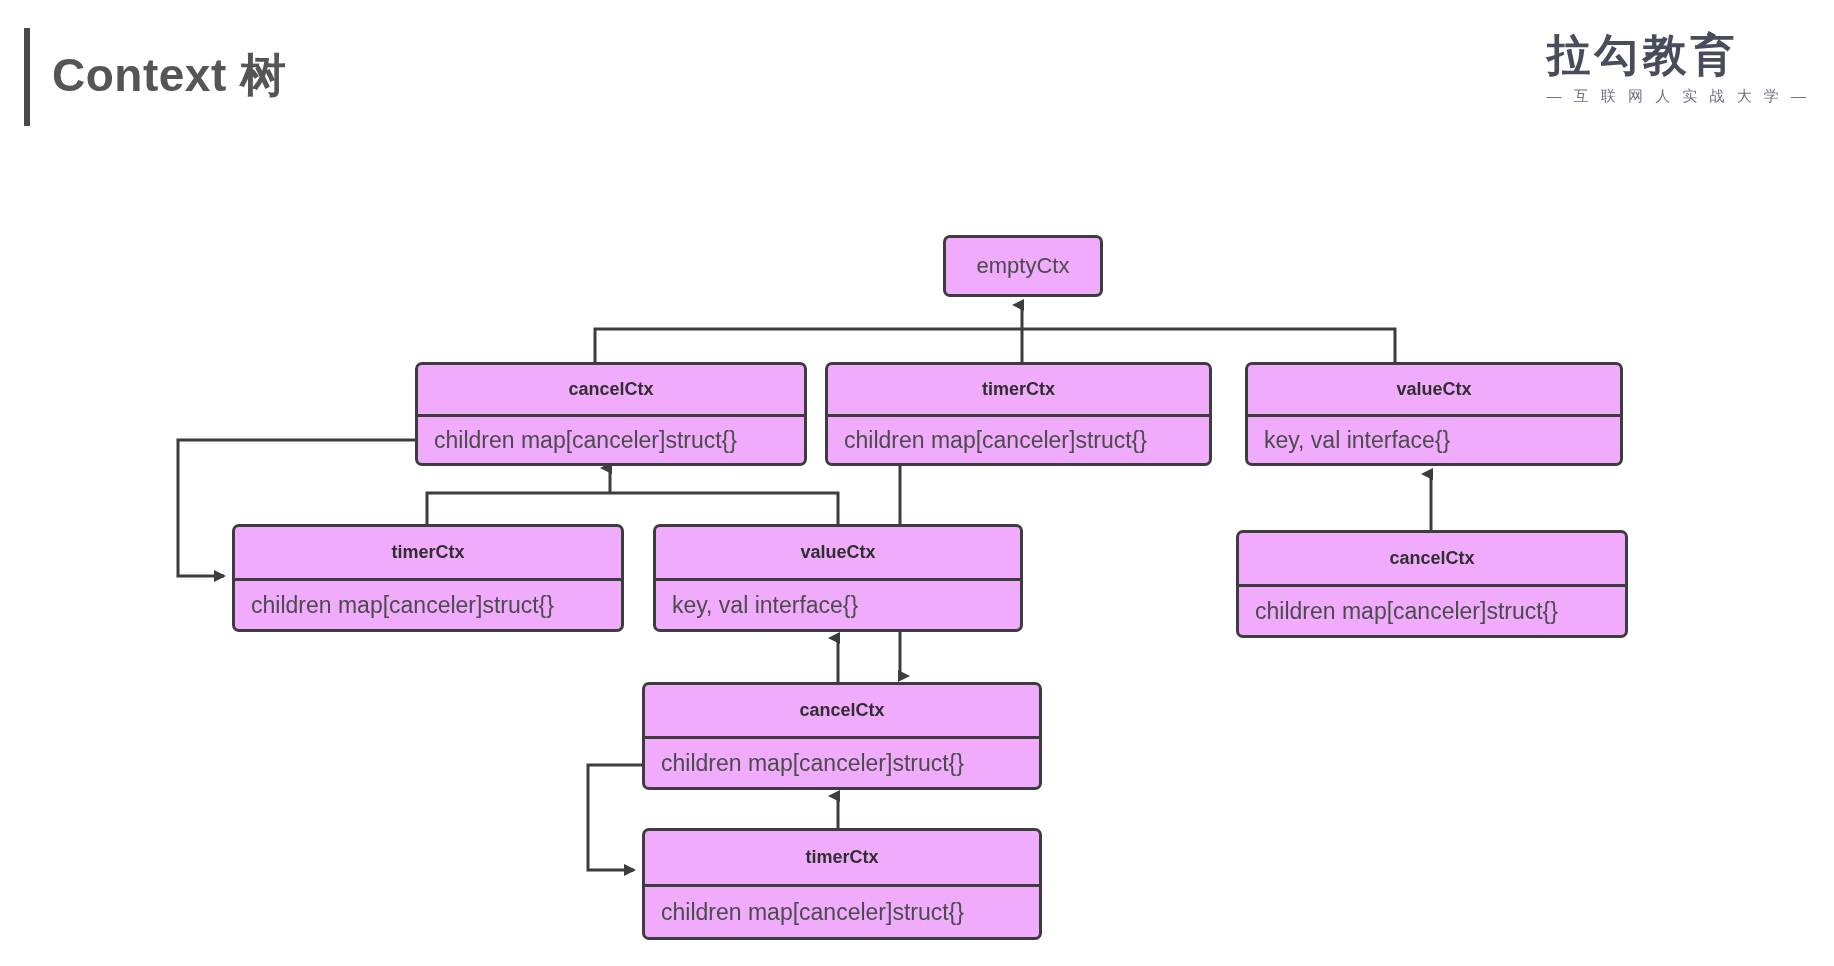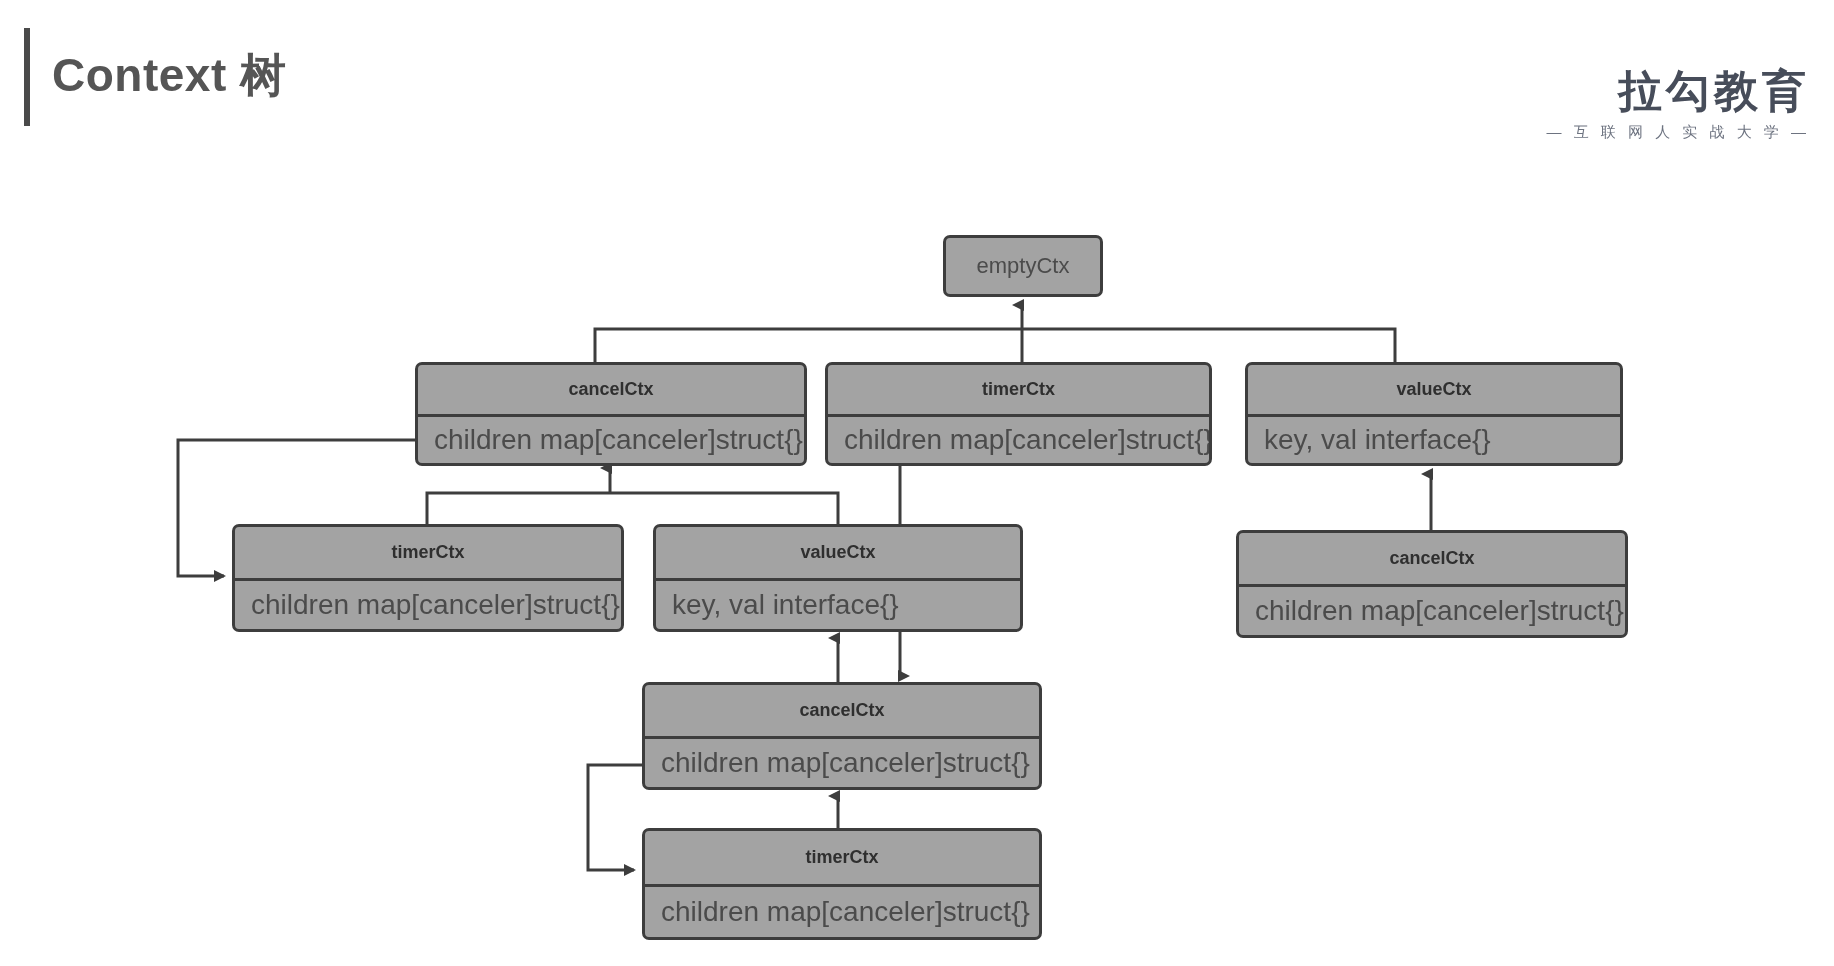--- a/index.html
+++ b/index.html
@@ -16,54 +16,54 @@
   .header { position: absolute; left: 0; top: 0; width: 1834px; height: 150px; }
   .title-bar {
     position: absolute; left: 24px; top: 28px;
     width: 6px; height: 98px; background: #4a4a4a;
   }
   .page-title {
     position: absolute; left: 52px; top: 45px;
     font-size: 46px; font-weight: bold; color: #555555;
     letter-spacing: 0.5px; white-space: nowrap;
   }
-  .logo { position: absolute; right: 24px; top: 30px; text-align: right; margin-top: 36px; }
+  .logo { position: absolute; right: 24px; top: 30px; text-align: left; }
   .logo-main {
     font-size: 44px; font-weight: bold; color: #474d5a;
     letter-spacing: 4px; line-height: 1.15; white-space: nowrap;
   }
   .logo-sub {
     margin-top: 6px;
     font-size: 15px; color: #6d7380; letter-spacing: 4px; white-space: nowrap;
   }
 
   
   .canvas { position: absolute; left: 0; top: 0; width: 1834px; height: 966px; }
   .edges { position: absolute; left: 0; top: 0; width: 1834px; height: 966px; }
 
   
   .node {
     position: absolute;
-    background: #a3a3a3;
+    background: #f0abfc;
     border: 3px solid #3d3d3d;
     border-radius: 7px;
     overflow: hidden;
   }
   .node-head {
     height: 50%;
     display: flex; align-items: center; justify-content: center;
     font-size: 18px; font-weight: bold; color: #2f2f2f;
     white-space: nowrap;
   }
   .node-body {
     height: 50%;
     border-top: 3px solid #3d3d3d;
     display: flex; align-items: center;
     padding-left: 16px;
-    font-size: 28px; color: #4b4b4b;
+    font-size: 23px; color: #4b4b4b;
     white-space: nowrap;
   }
   .node.single .node-head {
     height: 100%;
     font-weight: normal;
     font-size: 22px;
     color: #4b4b4b;
   }
 </style>
 </head>

